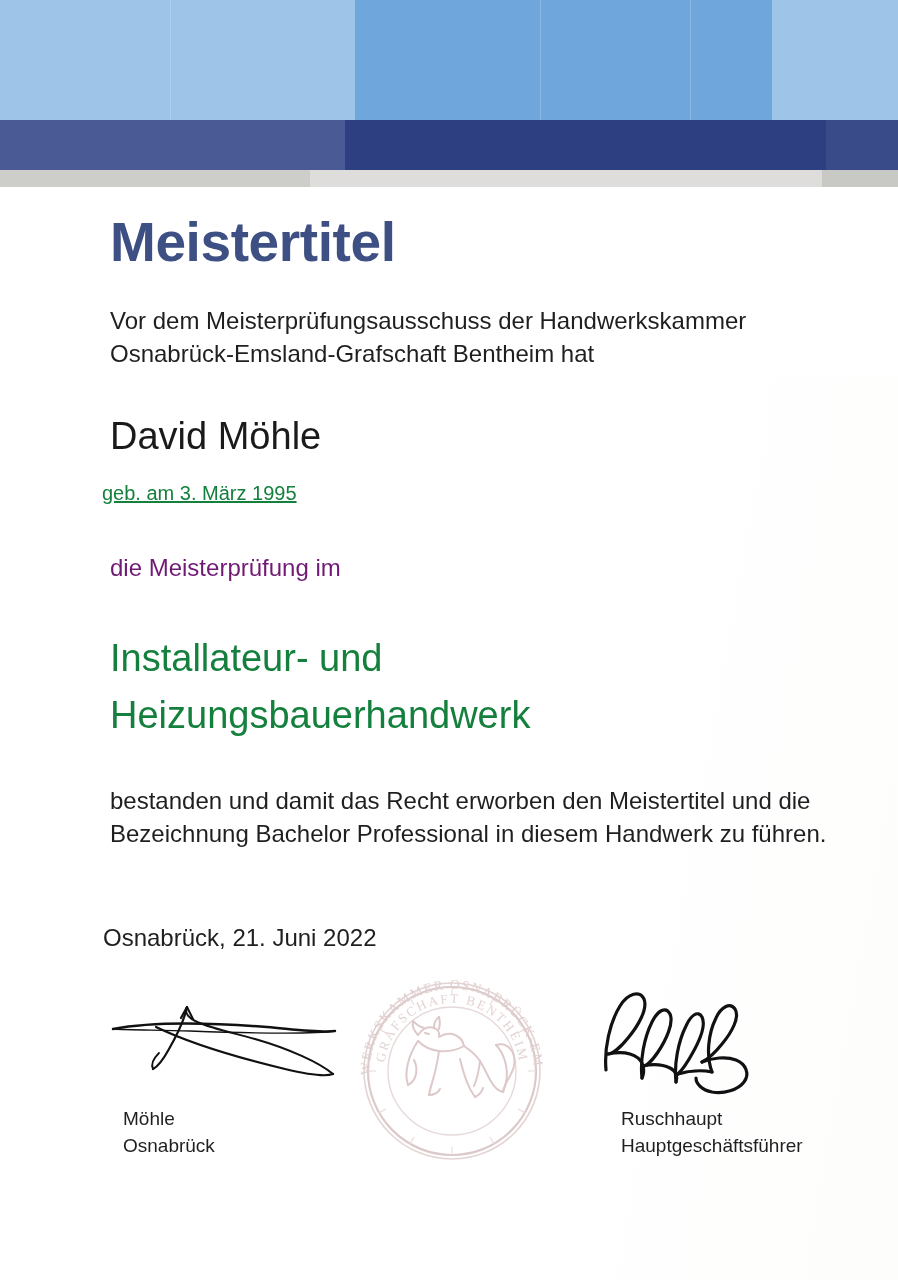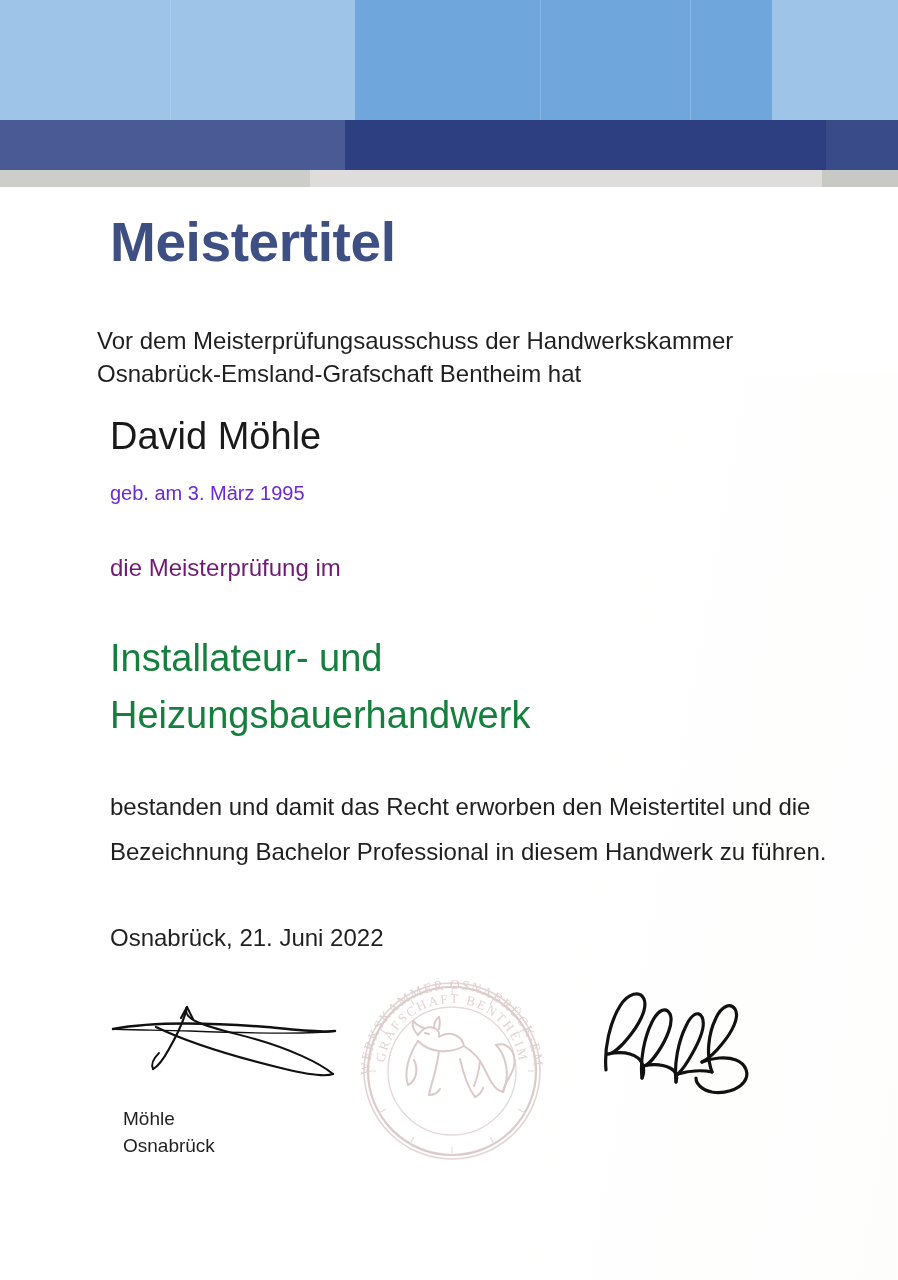--- a/index.html
+++ b/index.html
@@ -102,49 +102,49 @@
     font-weight: 600;
     letter-spacing: -0.4px;
     color: #3d4f83;
     line-height: 1;
     white-space: nowrap;
   }
 
   .intro {
     position: absolute;
     top: 117px;
-    left: 97px;
+    left: 110px;
     width: 720px;
     font-size: 24px;
     line-height: 33px;
     color: #1f1f1f;
     font-weight: 400;
-    margin-top: 20px;
   }
 
   .recipient-name {
     position: absolute;
     top: 230px;
     left: 110px;
     font-size: 38px;
     font-weight: 400;
     line-height: 1;
     color: #1a1a1a;
     white-space: nowrap;
   }
 
   .recipient-birth {
     position: absolute;
     top: 296px;
-    left: 110px;
+    left: 102px;
     font-size: 20px;
     font-weight: 400;
     line-height: 1;
-    color: #6d28d9;
-    white-space: nowrap;
+    color: #15803d;
+    white-space: nowrap;
+    text-decoration: underline;
   }
 
   .exam-line {
     position: absolute;
     top: 369px;
     left: 110px;
     font-size: 24px;
     font-weight: 400;
     line-height: 1;
     color: #701a75;
@@ -161,29 +161,29 @@
     line-height: 57px;
     color: #15803d;
   }
 
   .conclusion {
     position: absolute;
     top: 597px;
     left: 110px;
     width: 740px;
     font-size: 24px;
-    line-height: 45px;
+    line-height: 33px;
     color: #1f1f1f;
     font-weight: 400;
   }
 
   .place-date {
     position: absolute;
     top: 739px;
-    left: 110px;
+    left: 103px;
     font-size: 24px;
     font-weight: 400;
     line-height: 1;
     color: #1f1f1f;
     white-space: nowrap;
   }
 
   
   .sig-left {
     position: absolute;
@@ -308,20 +308,22 @@
       </g>
     </svg>
   </div>
 
   <div class="sig-label sig-label-left">
     <div>Möhle</div>
     <div>Osnabrück</div>
   </div>
 
   <div class="sig-label sig-label-right">
+    <div>Ruschhaupt</div>
+    <div>Hauptgeschäftsführer</div>
   </div>
 
   <div class="seal">
     <svg width="200" height="200" viewBox="0 0 200 200" xmlns="http://www.w3.org/2000/svg">
       <defs>
         <path id="arcOuter" d="M 18,100 A 82,82 0 0 1 182,100"></path>
         <path id="arcInner" d="M 32,100 A 68,68 0 0 1 168,100"></path>
         <path id="arcBottom" d="M 180,100 A 80,80 0 0 1 20,100"></path>
       </defs>
 

